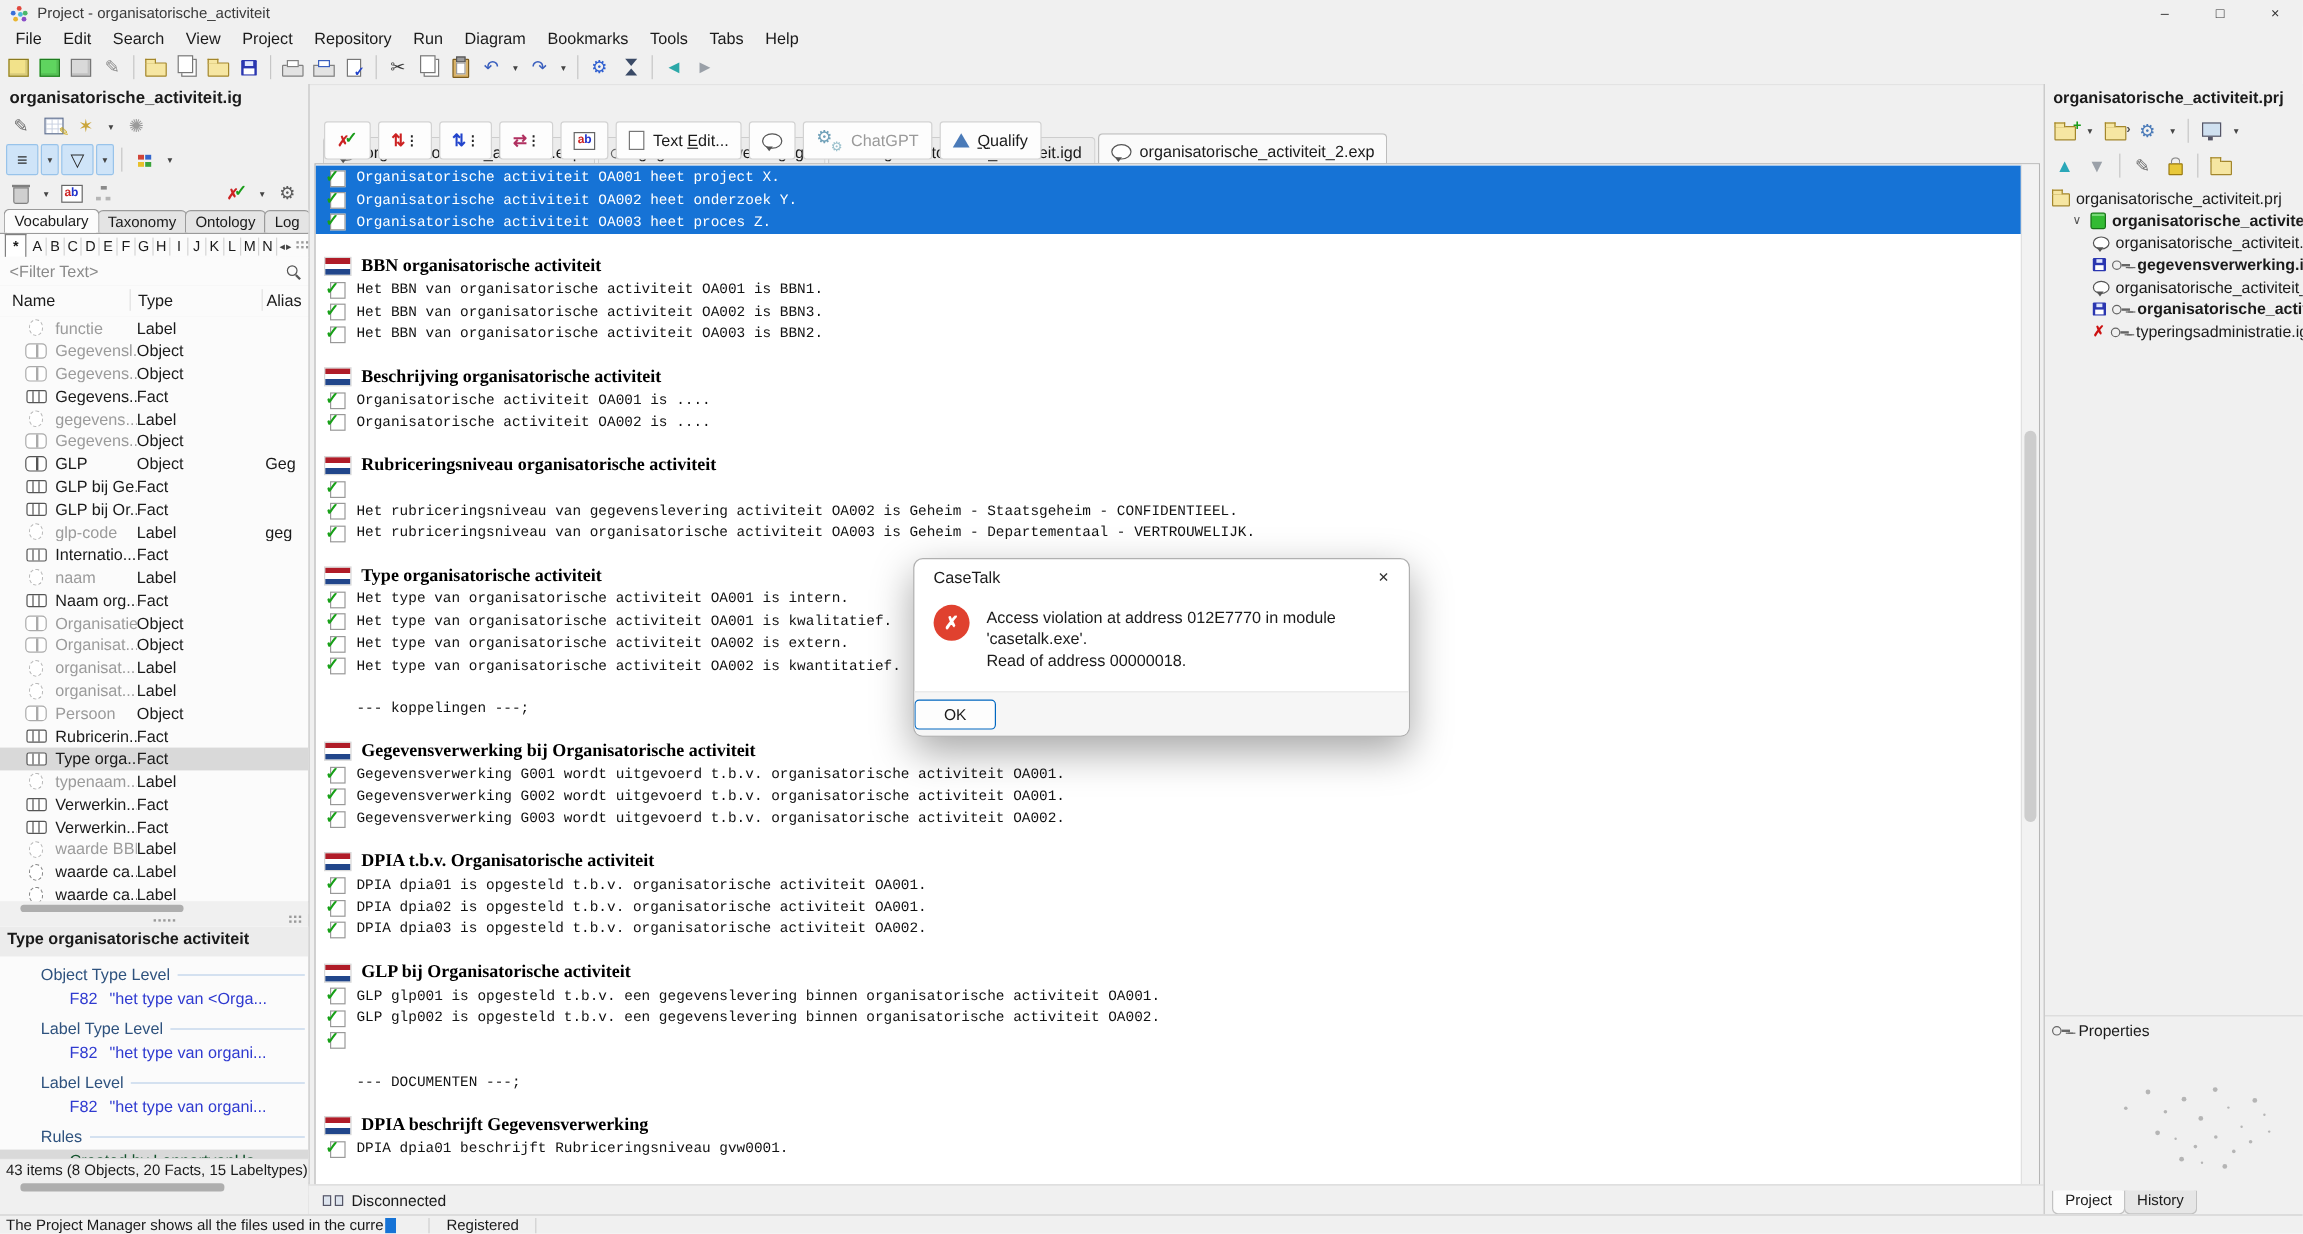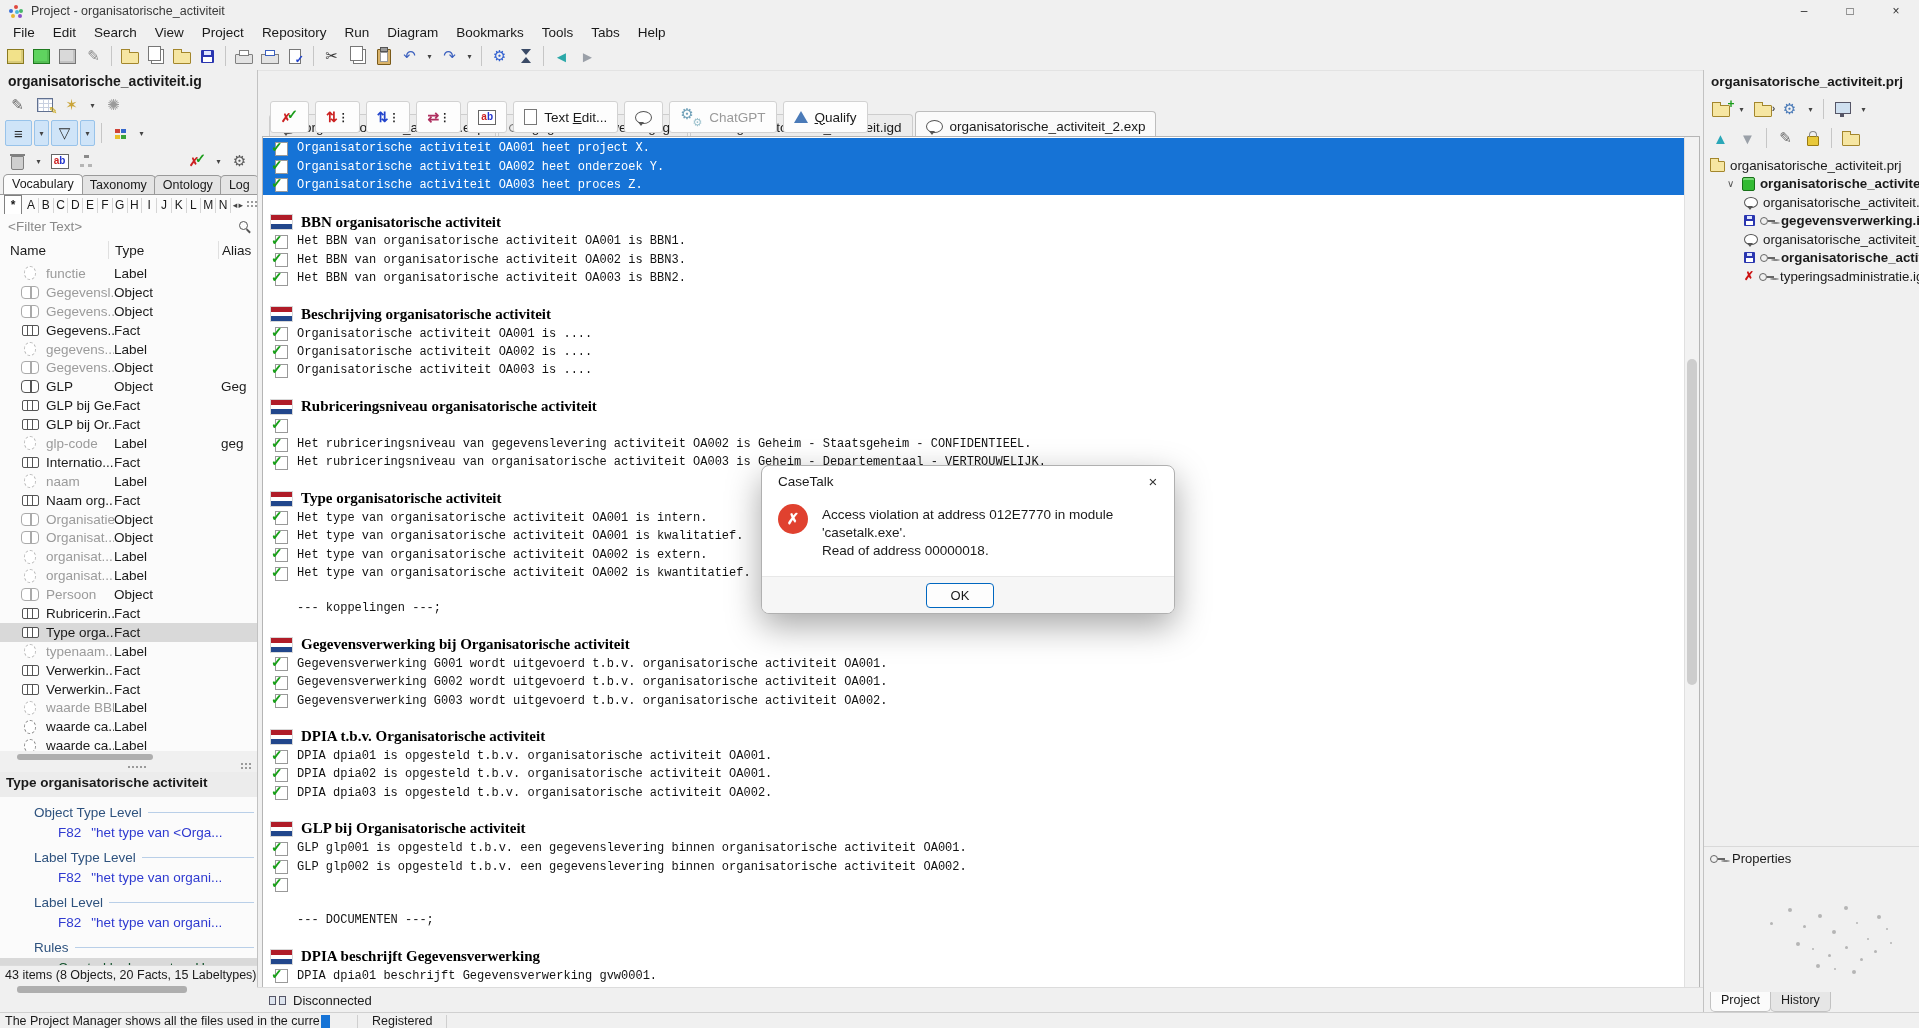--- a/index.html
+++ b/index.html
@@ -169,21 +169,21 @@
   .vthumb{position:absolute;left:2px;right:2px;top:222px;height:326px;background:#cdcdcd;border-radius:6px;}
   .center-status{position:absolute;bottom:0;left:0;right:0;height:24px;display:flex;align-items:center;gap:7px;padding-left:12px;font-size:13px;background:#f0f0f0;border-top:1px solid #dcdcdc;}
   
   .dialog{position:absolute;left:761px;top:465px;width:412px;height:147px;background:#fff;border:1px solid #b0b0b0;border-radius:8px;
     box-shadow:0 12px 34px rgba(0,0,0,.35);z-index:50;overflow:hidden;}
   .dlg-title{height:30px;display:flex;align-items:center;padding-left:16px;font-size:13.5px;}
   .dlg-close{margin-left:auto;width:42px;height:30px;display:flex;align-items:center;justify-content:center;font-size:15px;color:#333;}
   .dlg-body{display:flex;gap:14px;padding:8px 16px 0 16px;}
   .err-circle{width:30px;height:30px;border-radius:50%;background:#e0412f;color:#fff;display:flex;align-items:center;justify-content:center;font-size:15px;font-weight:bold;flex:none;}
   .dlg-text{font-size:13.5px;line-height:18px;padding-top:2px;}
-  .dlg-footer{position:absolute;left:0;right:0;bottom:0;height:36px;background:#f6f6f6;border-top:1px solid #e8e8e8;display:flex;align-items:center;justify-content:center;padding-right:16px;}
+  .dlg-footer{position:absolute;left:0;right:0;bottom:0;height:36px;background:#f6f6f6;border-top:1px solid #e8e8e8;display:flex;align-items:center;justify-content:flex-start;padding-right:16px;}
   .ok-btn{width:66px;height:23px;background:#fdfdfd;border:1px solid #0067c0;border-radius:4px;font-size:13px;display:flex;align-items:center;justify-content:center;}
   
   .rp{position:absolute;left:1703px;top:70px;width:216px;height:942px;background:#f0f0f0;border-left:1px solid #c2c2c2;overflow:hidden;}
   .rp-title{position:absolute;top:0;left:0;right:0;height:24px;font-weight:bold;font-size:13.5px;padding:4px 0 0 7px;white-space:nowrap;}
   .rp-tb{position:absolute;left:0;right:0;display:flex;align-items:center;padding-left:4px;gap:2px;}
   .rp-tb1{top:24px;height:30px;}
   .rp-tb2{top:54px;height:28px;}
   .rp-tree{position:absolute;top:86px;left:0;right:0;}
   .trow{display:flex;align-items:center;gap:5px;height:18.5px;font-size:13.3px;white-space:nowrap;overflow:hidden;}
   .trow .bold{font-weight:bold;}
@@ -707,24 +707,20 @@
           <span class="htext">Beschrijving organisatorische activiteit</span>
         </div>
         <div class="cline">
           <span class="fi"></span>
           <span class="ctext">Organisatorische activiteit OA001 is ....</span>
         </div>
         <div class="cline">
           <span class="fi"></span>
           <span class="ctext">Organisatorische activiteit OA002 is ....</span>
         </div>
-        <div class="cline">
-          <span class="fi"></span>
-          <span class="ctext">Organisatorische activiteit OA003 is ....</span>
-        </div>
         <div class="sec-head">
           <span class="flag"></span>
           <span class="htext">Rubriceringsniveau organisatorische activiteit</span>
         </div>
         <div class="cline">
           <span class="fi"></span>
         </div>
         <div class="cline">
           <span class="fi"></span>
           <span class="ctext">Het rubriceringsniveau van gegevenslevering activiteit OA002 is Geheim - Staatsgeheim - CONFIDENTIEEL.</span>
@@ -801,21 +797,21 @@
         <div class="cline">
           <span class="fi"></span>
         </div>
         <div class="comment">--- DOCUMENTEN ---;</div>
         <div class="sec-head">
           <span class="flag"></span>
           <span class="htext">DPIA beschrijft Gegevensverwerking</span>
         </div>
         <div class="cline">
           <span class="fi"></span>
-          <span class="ctext">DPIA dpia01 beschrijft Gegevensverwerking gvw0001.</span>
+          <span class="ctext">DPIA dpia01 beschrijft Rubriceringsniveau gvw0001.</span>
         </div>
         <div class="cline"></div>
       </div>
     <div class="vscroll">
         <div class="vthumb"></div>
       </div>
   </div>
   <div class="center-status">
     <span class="ic-disc"></span>
     <span>Disconnected</span>

